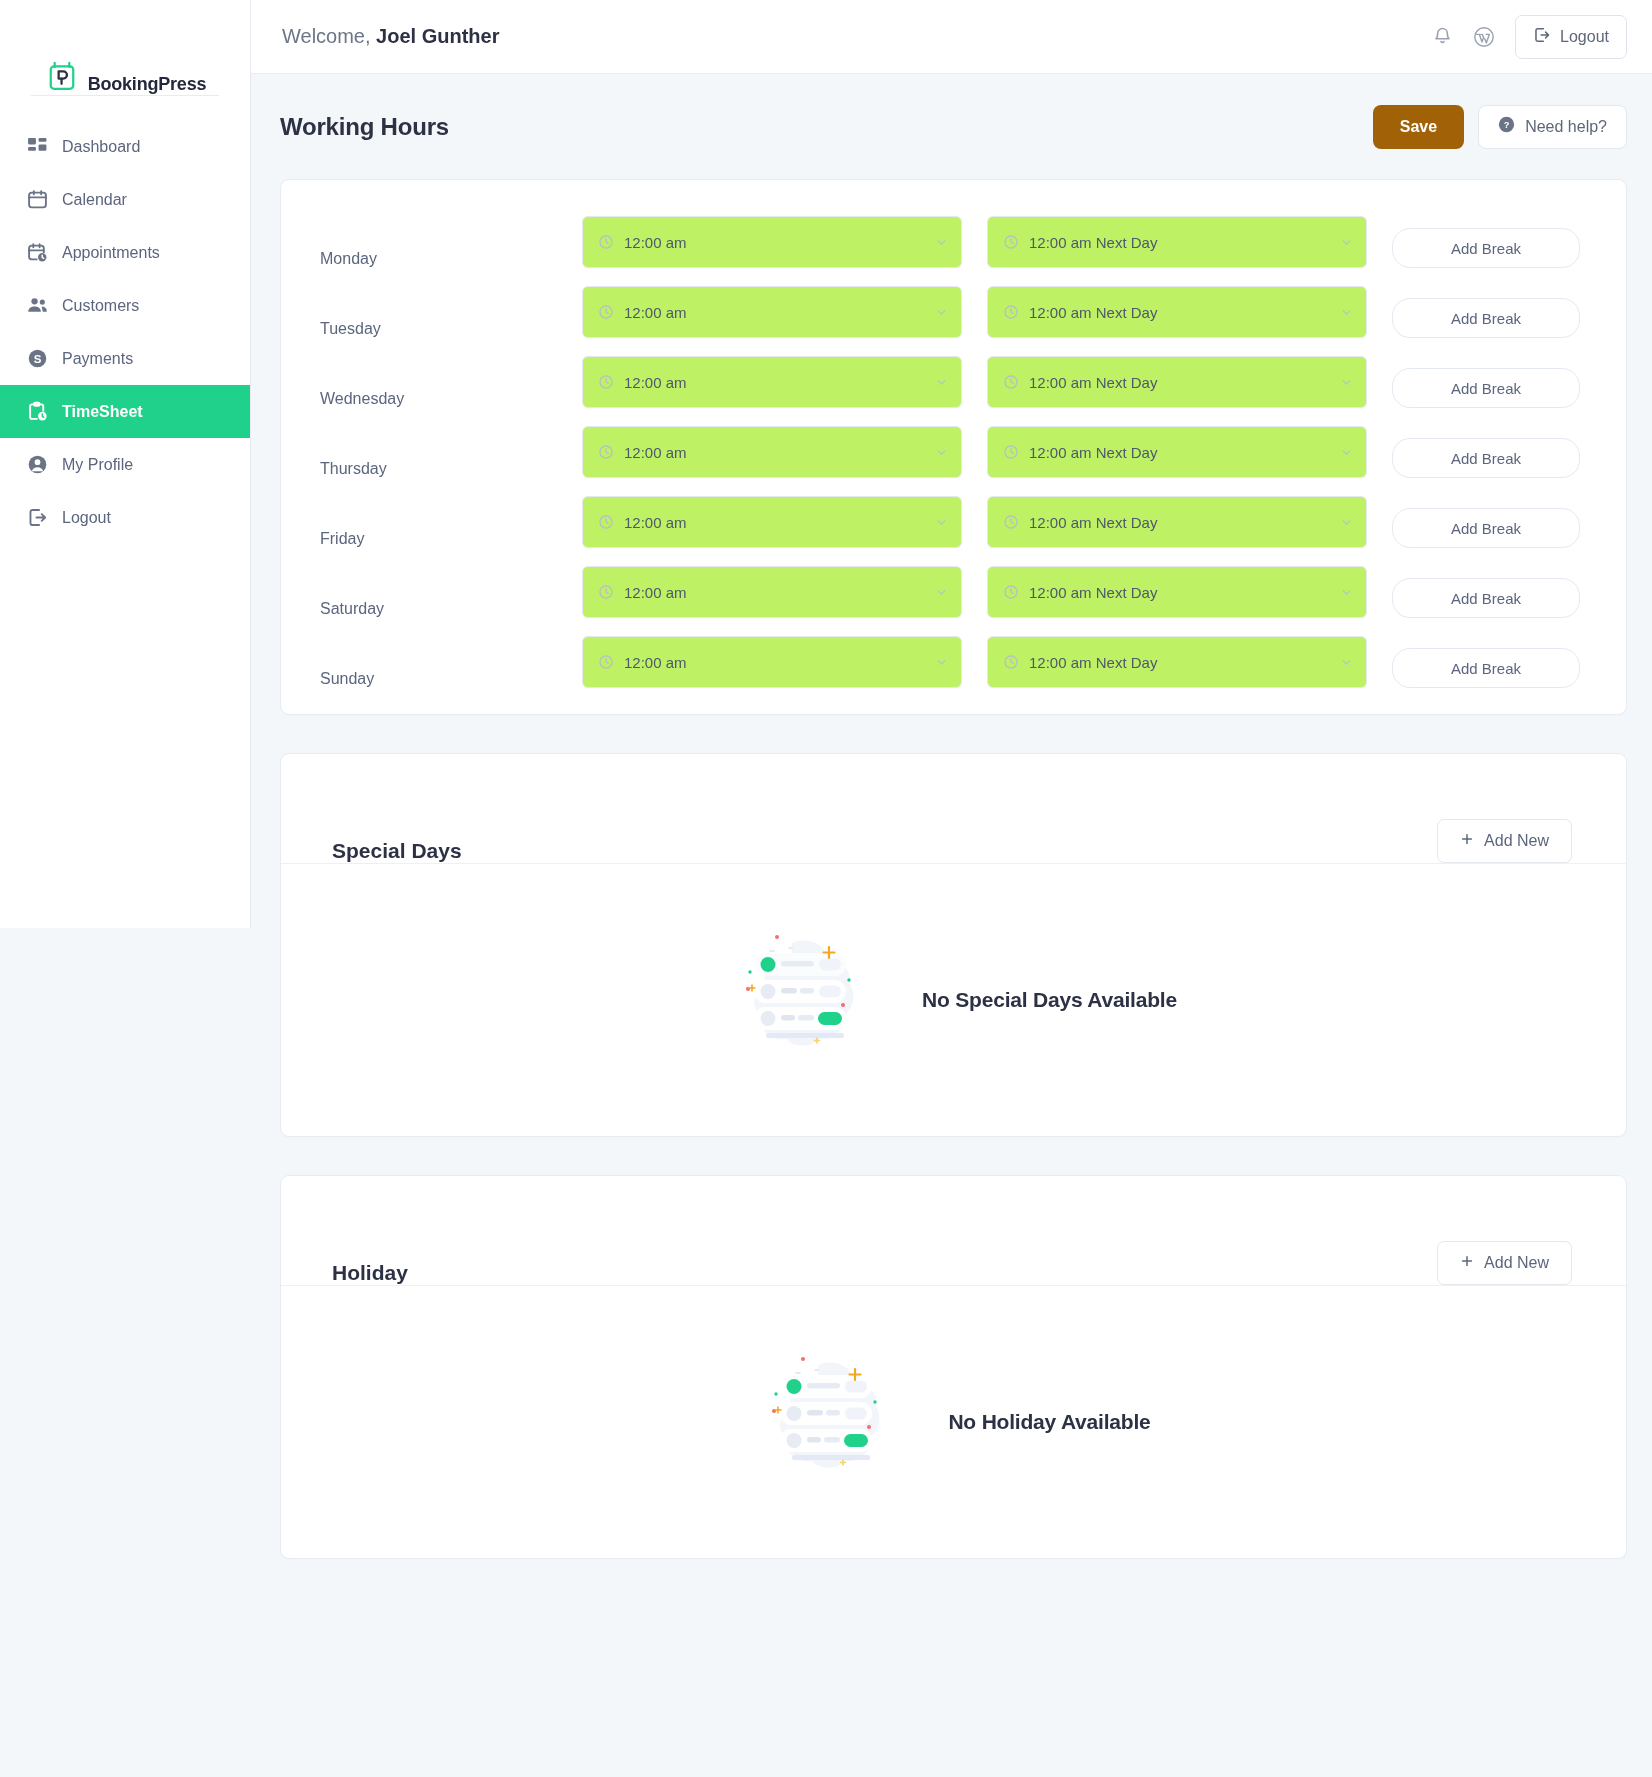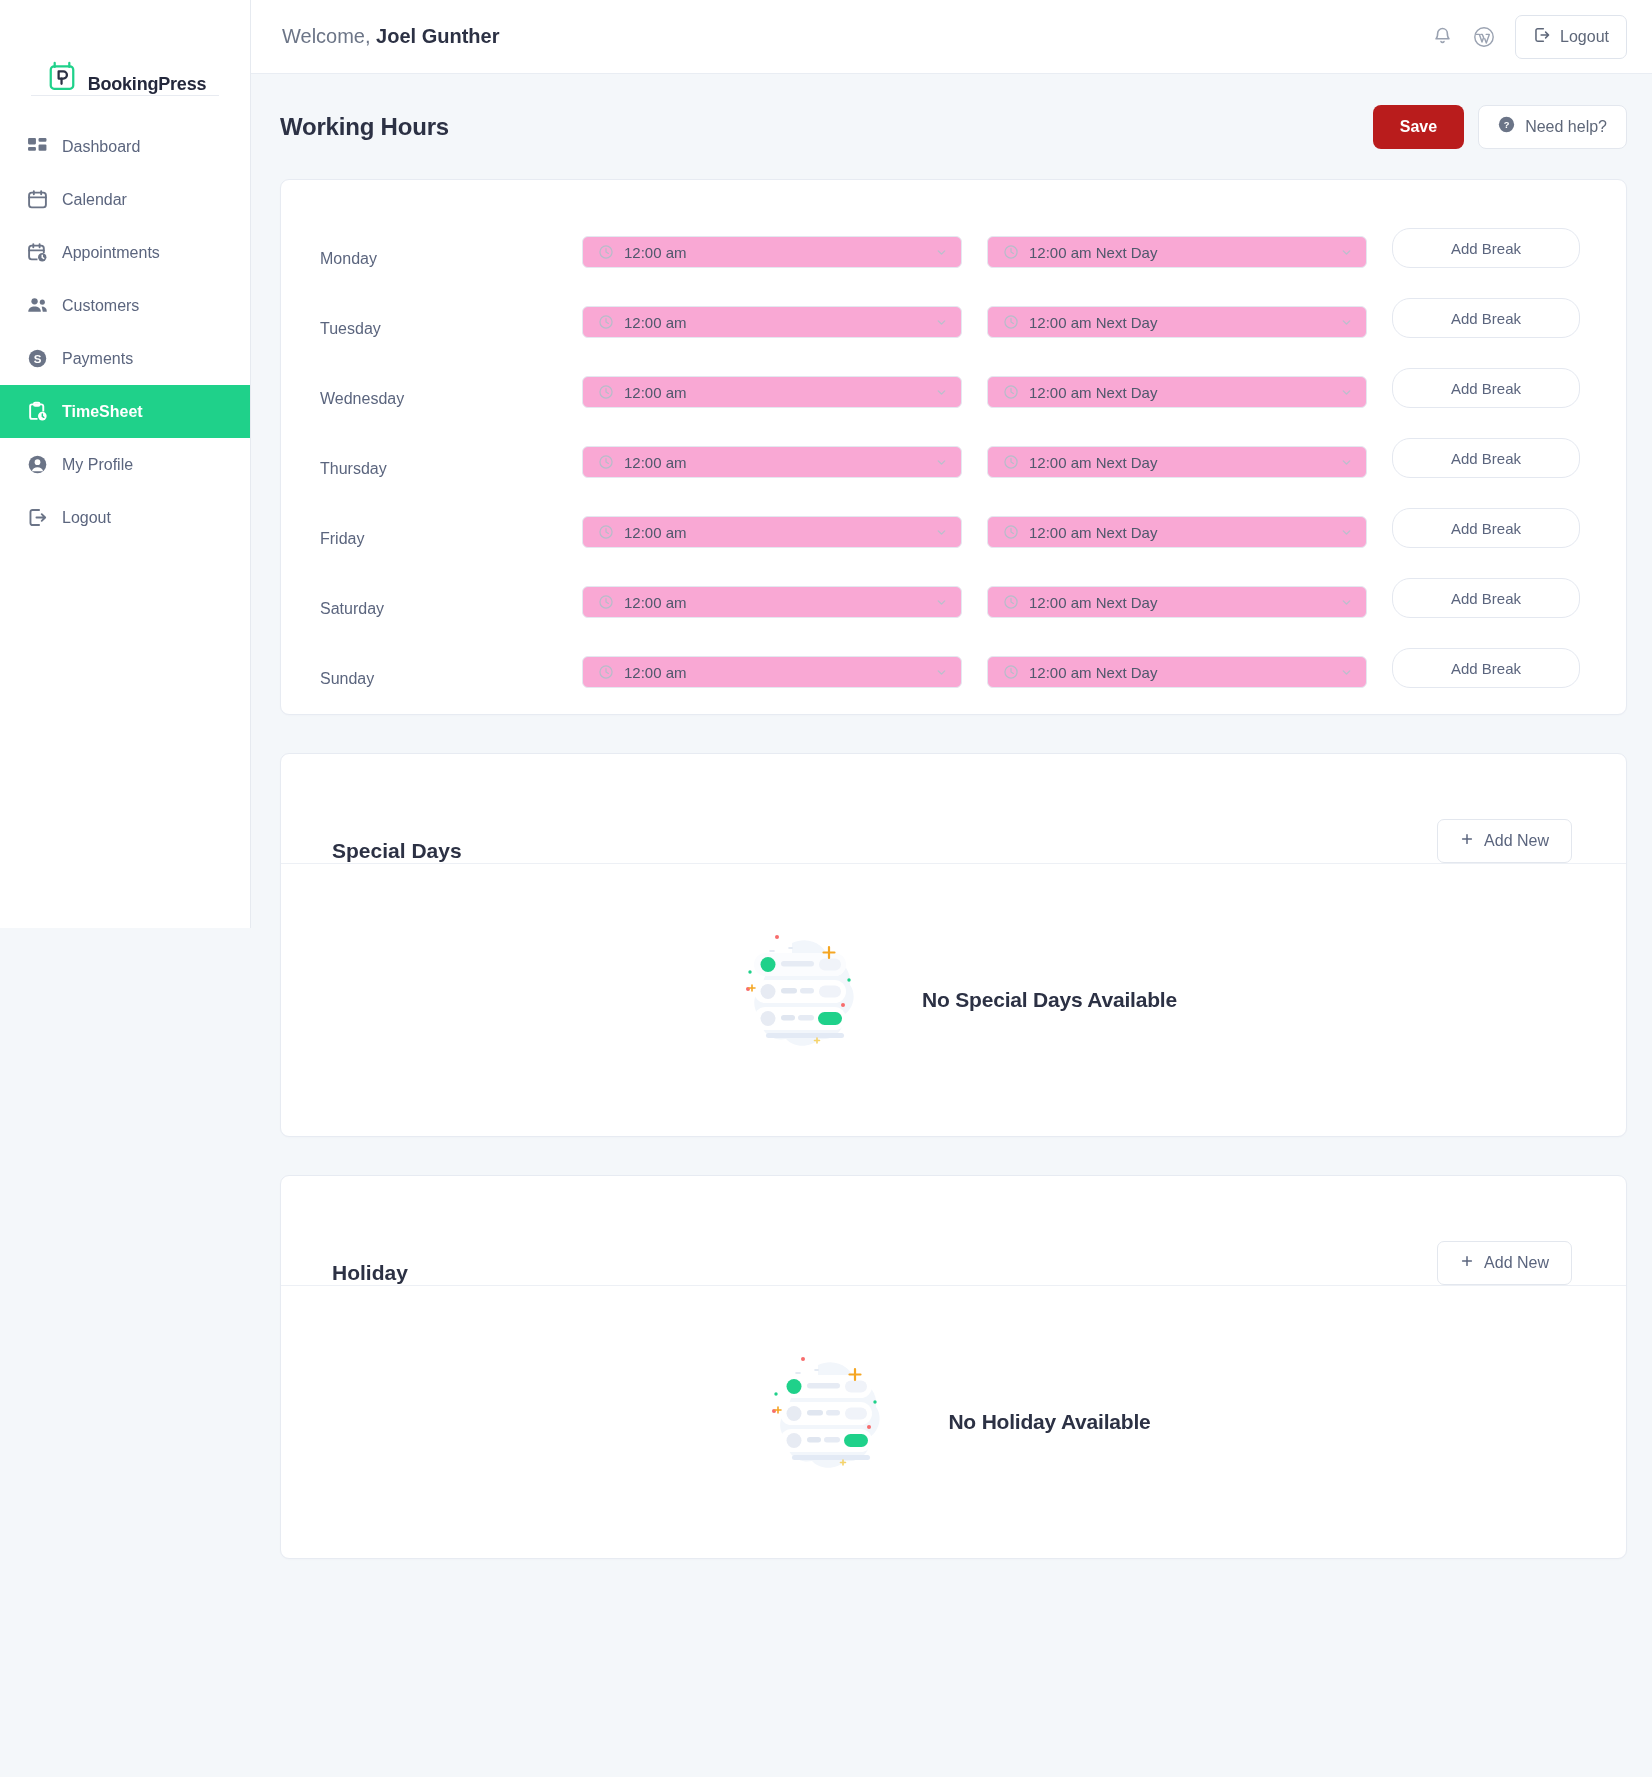--- a/index.html
+++ b/index.html
@@ -92,21 +92,21 @@
   .content { padding: 0 25px 0 29px; }
 
   .page-head {
     height: 105px;
     display: flex;
     align-items: center;
   }
   .page-title { font-size: 24px; font-weight: bold; color: #2c3144; letter-spacing: -0.2px; }
   .page-head-actions { margin-left: auto; display: flex; align-items: center; gap: 14px; }
   .btn-save {
-    background: #b91c1c;
+    background: #a16207;
     color: #fff;
     border: none;
     border-radius: 8px;
     height: 44px;
     padding: 0 27px;
     font-size: 16px;
     font-weight: bold;
     cursor: pointer;
     font-family: inherit;
   }
@@ -164,24 +164,24 @@
     height: 70px;
     padding: 0 32px 0 39px;
   }
   .day-label {
     width: 262px;
     flex: 0 0 262px;
     font-size: 16px;
     color: #5b657e;
   }
   .time-select {
-    height: 32px;
+    height: 52px;
     border: 1px solid #e4e8f0;
     border-radius: 6px;
-    background: #f9a8d4;
+    background: #bef264;
     display: flex;
     align-items: center;
     gap: 10px;
     padding: 0 13px 0 15px;
     font-size: 15px;
     color: #4f586c;
     cursor: pointer;
     position: relative;
   }
   .time-select.start { width: 380px; flex: 0 0 380px; }

